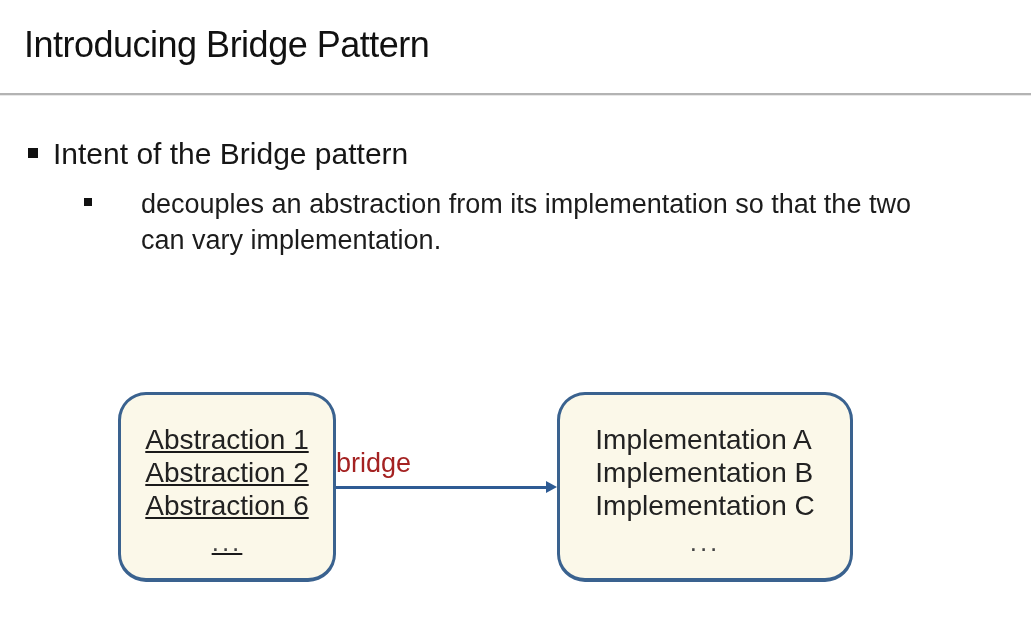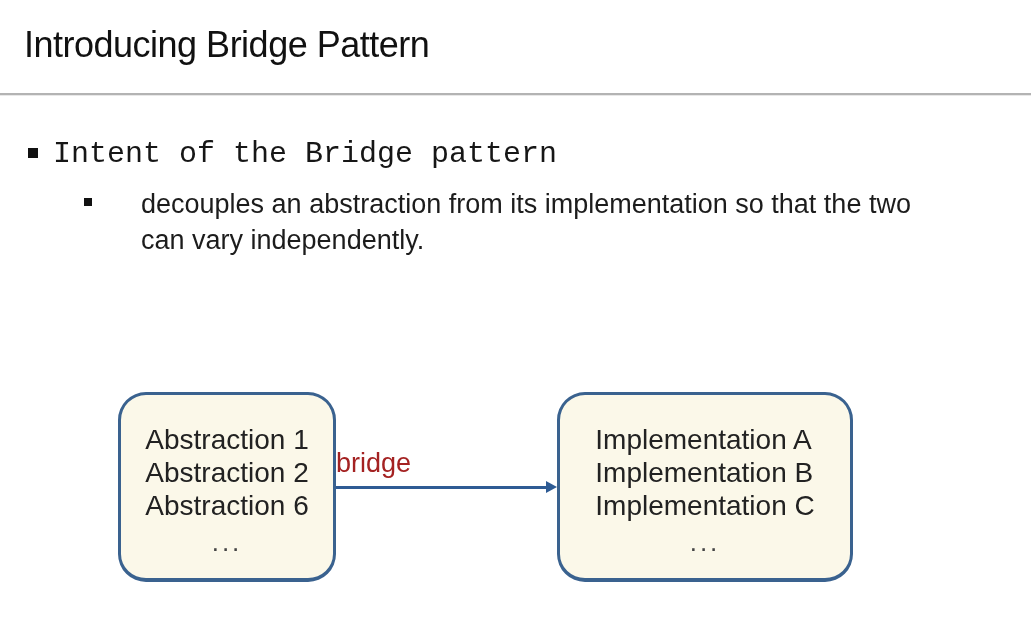--- a/index.html
+++ b/index.html
@@ -40,21 +40,20 @@
     border-bottom: 1px solid #e8e8e8;
   }
 
   
   .bullet1 {
     position: absolute;
     left: 28px;
     top: 138px;
     display: flex;
     align-items: flex-start;
-    font-family: Liberation Mono, monospace;
   }
   .bullet1 .sq {
     width: 10px;
     height: 10px;
     background: #111111;
     margin-top: 10px;
     margin-right: 15px;
     flex: 0 0 auto;
   }
   .bullet1 .txt {
@@ -93,21 +92,21 @@
     position: absolute;
     box-sizing: border-box;
     border: 3px solid #3a628f;
     border-bottom-width: 4px;
     border-radius: 28px;
     background: #fbf8e9;
     display: flex;
     flex-direction: column;
     align-items: center;
   }
-  .box-left  { left: 118px; top: 392px; width: 218px; height: 190px; }
+  .box-left  { left: 118px; top: 392px; width: 218px; height: 190px; text-decoration: underline; }
   .box-right { left: 557px; top: 392px; width: 296px; height: 190px; }
 
   .dbox .lines {
     margin-top: 28px;
     font-size: 28px;
     line-height: 33px;
     color: #222222;
     text-align: left;
   }
   .dbox .dots {
@@ -158,21 +157,21 @@
 
   <div class="bullet1">
     <div class="sq"></div>
     <div class="txt">Intent of the Bridge pattern</div>
   </div>
 
   <div class="bullet2">
     <div class="sq"></div>
     <div class="txt">
       <span>decouples an abstraction from its implementation so that the two</span>
-      <span>can vary independently.</span>
+      <span>can vary implementation.</span>
     </div>
   </div>
 
   <div class="dbox box-left">
     <div class="lines">
       <div>Abstraction 1</div>
       <div>Abstraction 2</div>
       <div>Abstraction 6</div>
     </div>
     <div class="dots">...</div>

